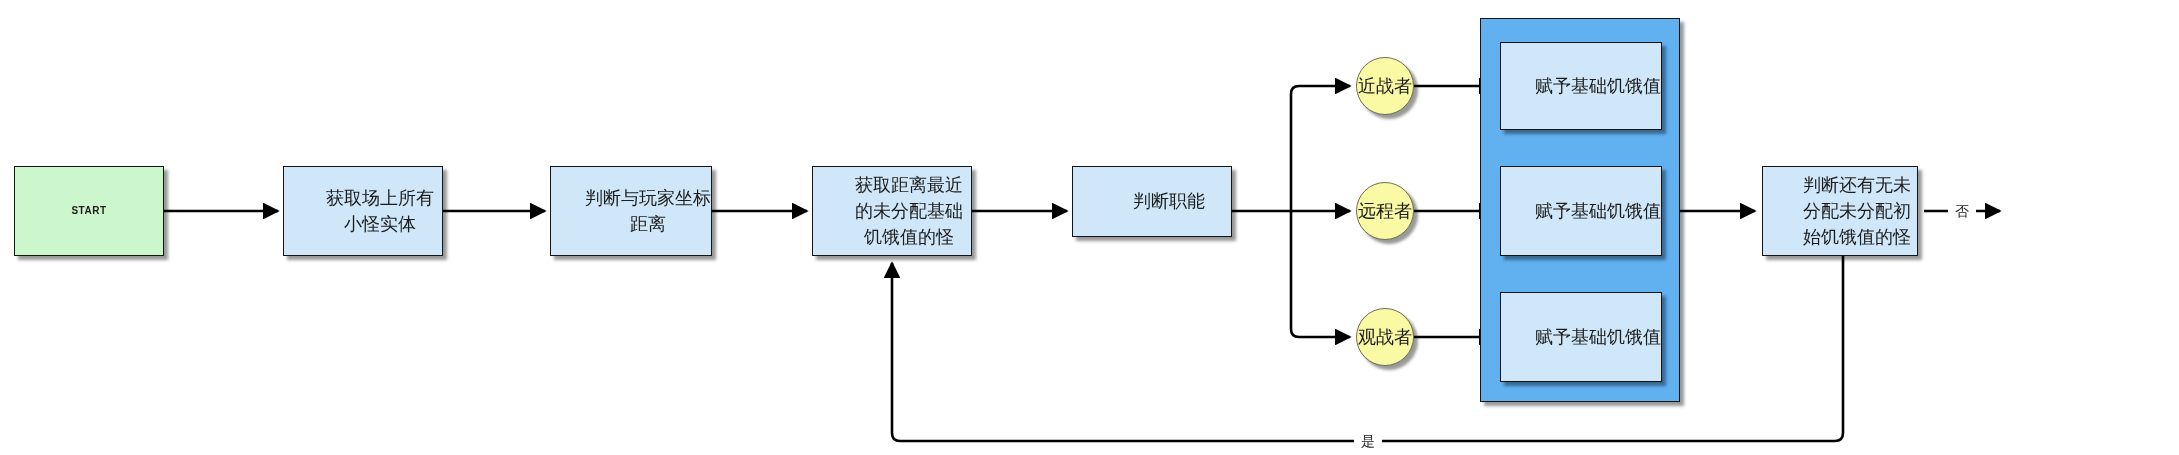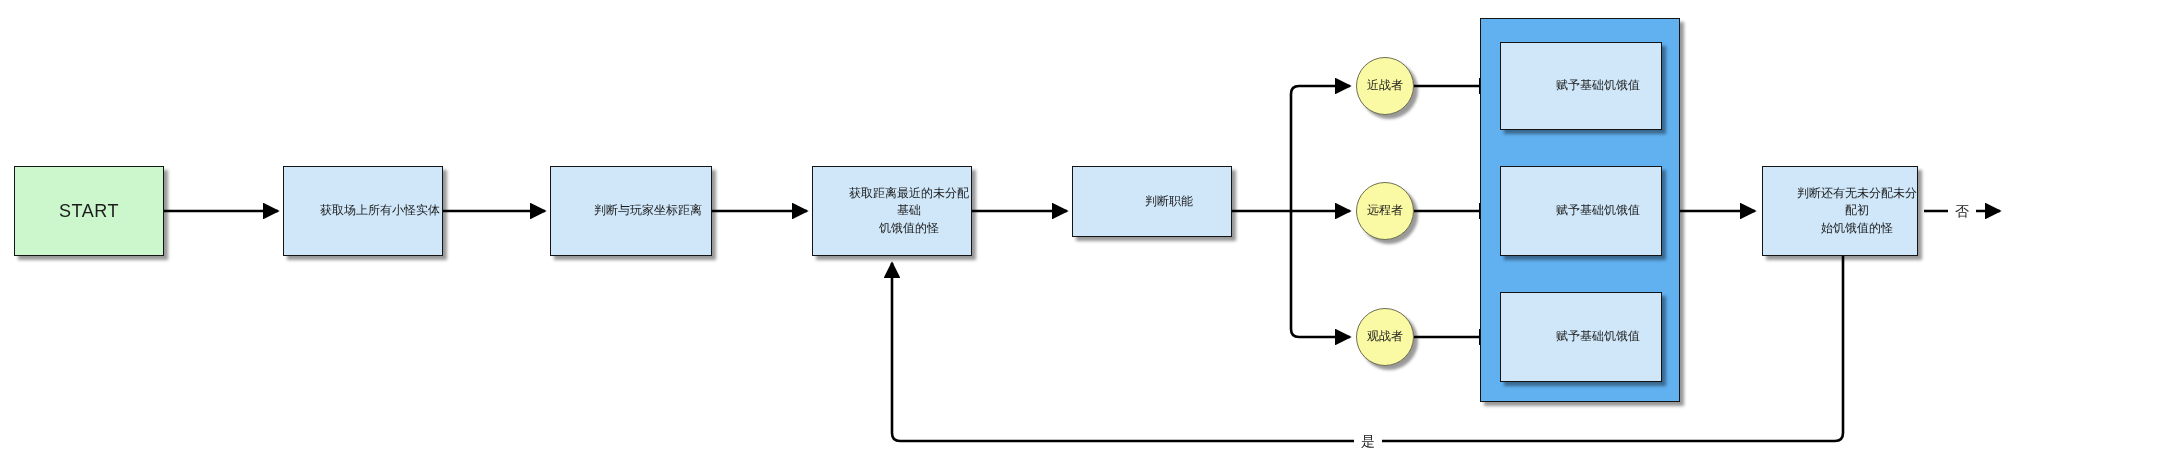--- a/index.html
+++ b/index.html
@@ -9,28 +9,28 @@
     width:2179px;height:455px;
     background:#ffffff;
     overflow:hidden;
   }
   .edges{position:absolute;left:0;top:0;width:2179px;height:455px;}
   .node{
     position:absolute;
     box-sizing:border-box;
     display:flex;align-items:center;justify-content:center;
     text-align:center;
-    font-size:12px;color:#1c1c1c;
+    font-size:18px;color:#1c1c1c;
     border:1.6px solid #141414;
     box-shadow:4px 4px 3px rgba(0,0,0,0.40);
     line-height:1.45;
     white-space:pre-line;
     z-index:2;
   }
-  .terminal{background:var(--terminal-fill,#ccf6cc);font-size:18px;letter-spacing:0.5px;}
+  .terminal{background:var(--terminal-fill,#ccf6cc);font-size:10px;letter-spacing:0.5px;font-weight:bold;}
   .process{background:var(--process-fill,#cfe7f9);padding-left:34px;}
   .container-box{
     position:absolute;box-sizing:border-box;
     background:var(--container-fill,#61b0f0);
     border:1.6px solid #141414;
     box-shadow:4px 4px 3px rgba(0,0,0,0.40);
     z-index:1;
   }
   .role-circle{
     border-radius:50%;

